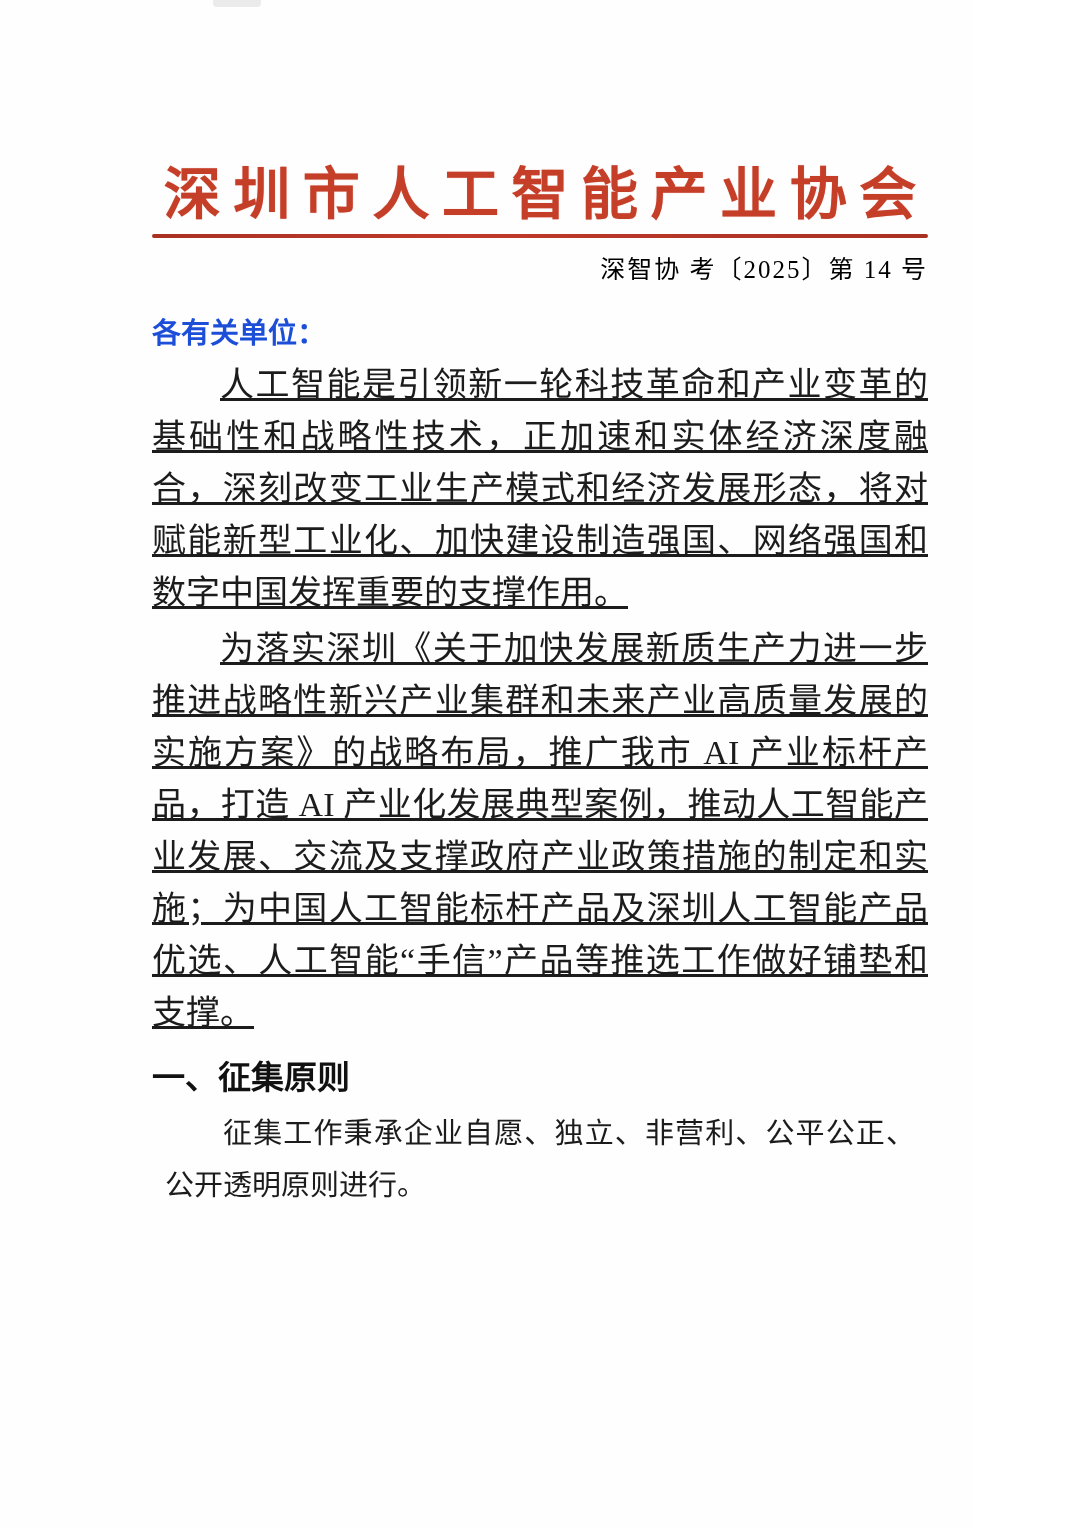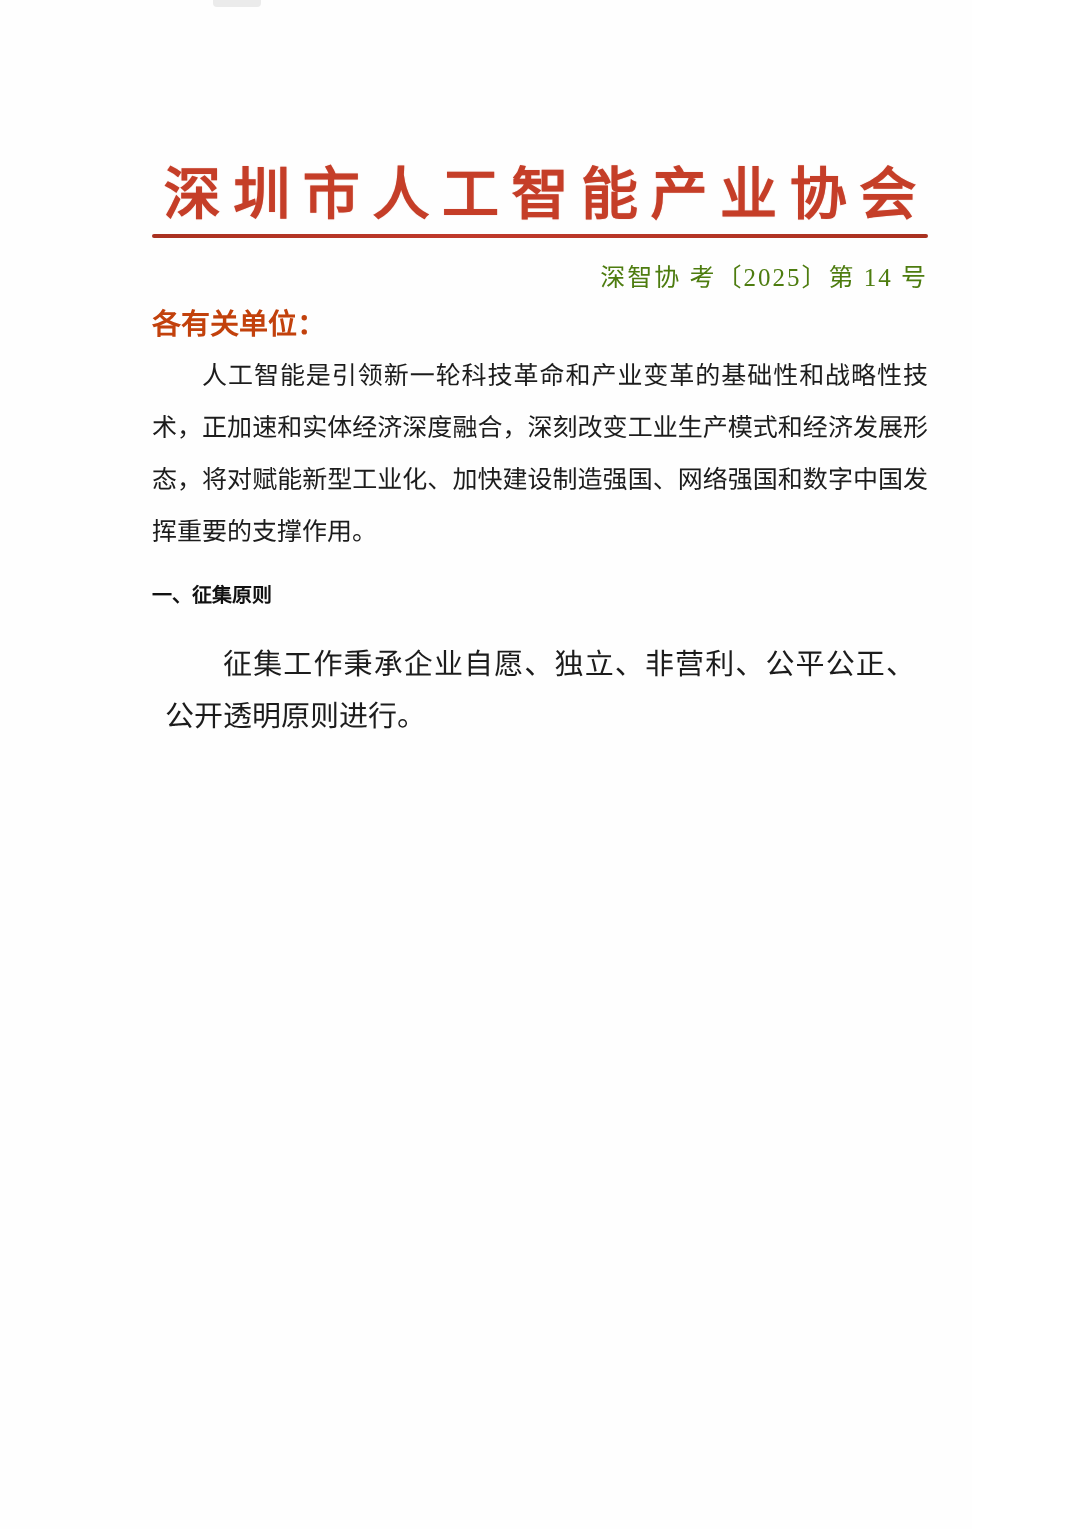--- a/index.html
+++ b/index.html
@@ -45,59 +45,60 @@
     white-space:nowrap;
     text-shadow:0 0 1px rgba(197,62,40,.45);
   }
   .red-divider{
     margin-top:9px;
     height:4px;
     background:linear-gradient(90deg, var(--divider-red,#a93120), #c0392b 40%, var(--divider-red,#a93120));
     border-radius:2px;
   }
   .doc-number{
-    margin-top:24px;
+    margin-top:16px;
     text-align:right;
     font-size:25px;
     line-height:32px;
     letter-spacing:2px;
-    color:#4d7c0f;
+    color:#000000;
     font-family:"Liberation Serif","DejaVu Serif",serif;
   }
   .notice-title{
     margin-top:8px;
     text-align:center;
     font-family:"Liberation Sans","DejaVu Sans",sans-serif;
     font-weight:700;
     font-size:33px;
     line-height:52px;
     color:#111;
   }
   .salutation{
-    margin-top:8px;
+    margin-top:25px;
     font-family:"Liberation Sans","DejaVu Sans",sans-serif;
     font-weight:700;
     font-size:29px;
     line-height:44px;
-    color:#c2410c;
+    color:#1d4ed8;
   }
   .body-paragraph{
     margin:4px 0 4px 0;
-    font-size:25px;
+    font-size:34px;
     line-height:52px;
     text-align:justify;
     text-indent:2em;
     color:var(--body-text,#1c1c1c);
+    text-decoration:underline;
   }
   .section-heading{
     margin-top:16px;
-    margin-bottom:18px;
-    font-family:Liberation Mono, monospace;
+    margin-bottom:6px;
+    font-family:Liberation Sans, sans-serif;
     font-weight:700;
-    font-size:20px;
+    font-size:33px;
     line-height:46px;
     color:#111;
   }
   .section-paragraph{
     margin:2px 13px;
     font-size:29px;
     line-height:52px;
     text-align:justify;
     text-indent:2em;
     color:var(--body-text,#1c1c1c);
@@ -116,20 +117,21 @@
 
     <div class="red-divider"></div>
 
     <div class="doc-number">深智协 考〔2025〕第 14 号</div>
 
 
     <div class="salutation">各有关单位：</div>
 
     <p class="body-paragraph">人工智能是引领新一轮科技革命和产业变革的基础性和战略性技术，正加速和实体经济深度融合，深刻改变工业生产模式和经济发展形态，将对赋能新型工业化、加快建设制造强国、网络强国和数字中国发挥重要的支撑作用。</p>
 
+    <p class="body-paragraph">为落实深圳《关于加快发展新质生产力进一步推进战略性新兴产业集群和未来产业高质量发展的实施方案》的战略布局，推广我市 AI 产业标杆产品，打造 AI 产业化发展典型案例，推动人工智能产业发展、交流及支撑政府产业政策措施的制定和实施；为中国人工智能标杆产品及深圳人工智能产品优选、人工智能“手信”产品等推选工作做好铺垫和支撑。</p>
 
 
     <div class="section-heading">一、征集原则</div>
 
     <p class="section-paragraph">征集工作秉承企业自愿、独立、非营利、公平公正、公开透明原则进行。</p>
 
   </div>
 </div>
 
 </body></html>

